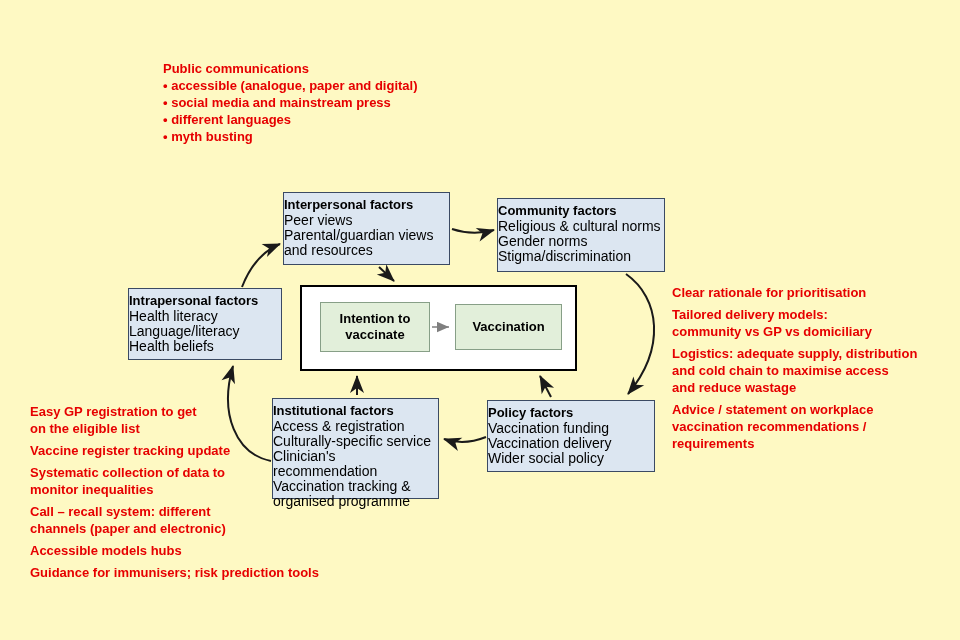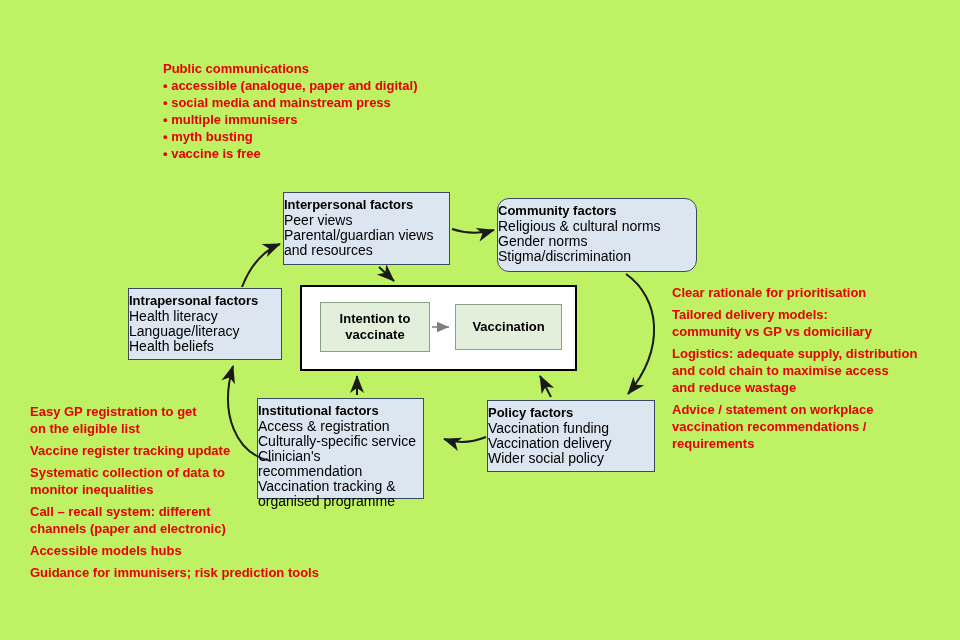--- a/index.html
+++ b/index.html
@@ -1,17 +1,17 @@
 <!DOCTYPE html>
 <html><head>
 <meta charset="utf-8">
 <style>
   html,body{margin:0;padding:0;background:#ffffff;}
   body{font-family:"Liberation Sans", sans-serif;}
-  .canvas{position:relative;width:960px;height:640px;background:#bef264;overflow:hidden;}
+  .canvas{position:relative;width:960px;height:640px;background:#fef9c3;overflow:hidden;}
 
   .red-note{position:absolute;color:#e60000;font-weight:bold;font-size:13px;line-height:17px;z-index:2;}
   .red-note .para{margin:0 0 5px 0;white-space:pre-line;}
   .red-note .line{white-space:pre-line;}
 
   .factor-box{position:absolute;background:#dce6f1;border:1.5px solid #3b4a63;
     box-sizing:border-box;text-align:left;padding-top:3px;z-index:2;color:#000;}
   .box-title{font-weight:bold;font-size:13px;line-height:17px;}
   .box-body{font-size:14px;line-height:15px;white-space:pre-line;}
 
@@ -25,23 +25,22 @@
 </style>
 </head>
 <body>
 
 <div class="canvas">
 
   <div class="red-note" style="left:163px;top:60px;width:360px;">
     <div class="line">Public communications</div>
     <div class="line">• accessible (analogue, paper and digital)</div>
     <div class="line">• social media and mainstream press</div>
-    <div class="line">• multiple immunisers</div>
+    <div class="line">• different languages</div>
     <div class="line">• myth busting</div>
-    <div class="line">• vaccine is free</div>
   </div>
 
   <div class="red-note" style="left:672px;top:284px;width:300px;">
     <div class="para">Clear rationale for prioritisation</div>
     <div class="para">Tailored delivery models:
 community vs GP vs domiciliary</div>
     <div class="para">Logistics: adequate supply, distribution
 and cold chain to maximise access
 and reduce wastage</div>
     <div class="para">Advice / statement on workplace
@@ -61,35 +60,35 @@
     <div class="para">Guidance for immunisers; risk prediction tools</div>
   </div>
 
   <div class="factor-box" style="left:283px;top:192px;width:167px;height:73px;">
     <div class="box-title">Interpersonal factors</div>
     <div class="box-body">Peer views
 Parental/guardian views
 and resources</div>
   </div>
 
-  <div class="factor-box" style="left:497px;top:198px;width:200px;height:74px;border-radius:12px;">
+  <div class="factor-box" style="left:497px;top:198px;width:168px;height:74px;">
     <div class="box-title">Community factors</div>
     <div class="box-body">Religious &amp; cultural norms
 Gender norms
 Stigma/discrimination</div>
   </div>
 
   <div class="factor-box" style="left:128px;top:288px;width:154px;height:72px;">
     <div class="box-title">Intrapersonal factors</div>
     <div class="box-body">Health literacy
 Language/literacy
 Health beliefs</div>
   </div>
 
-  <div class="factor-box" style="left:257px;top:398px;width:167px;height:101px;">
+  <div class="factor-box" style="left:272px;top:398px;width:167px;height:101px;">
     <div class="box-title">Institutional factors</div>
     <div class="box-body">Access &amp; registration
 Culturally-specific service
 Clinician's recommendation
 Vaccination tracking &amp;
 organised programme</div>
   </div>
 
   <div class="factor-box" style="left:487px;top:400px;width:168px;height:72px;">
     <div class="box-title">Policy factors</div>

